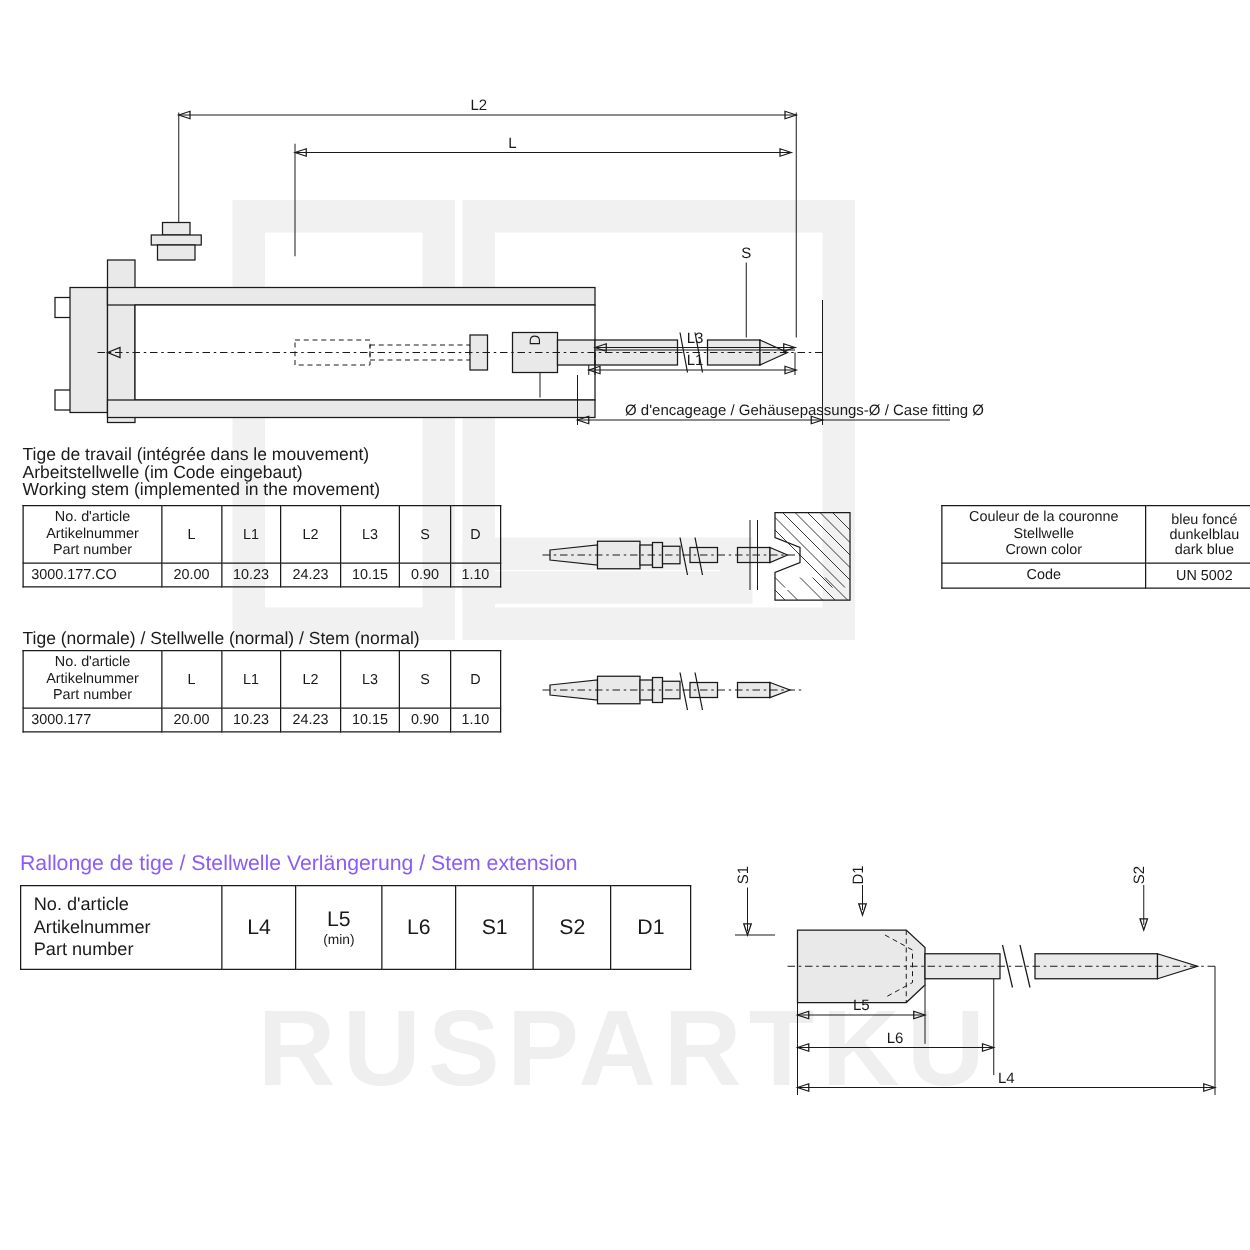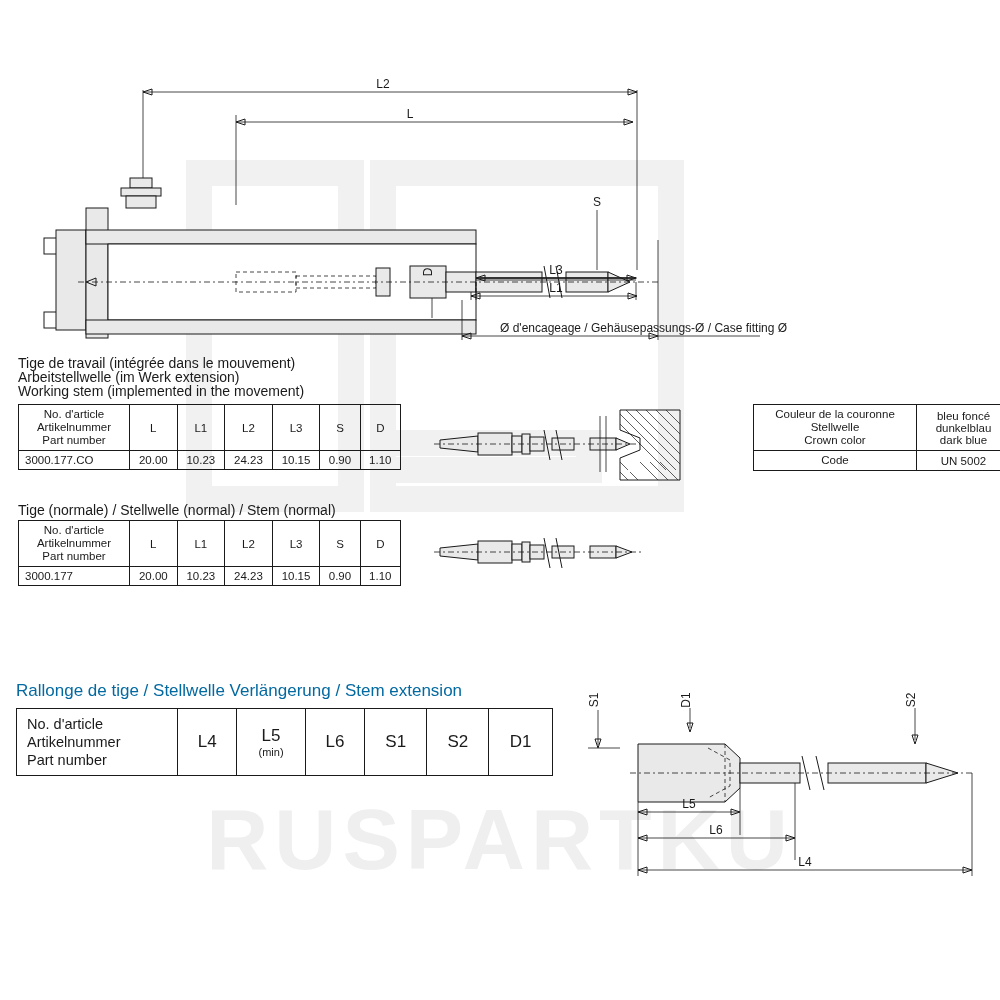--- a/index.html
+++ b/index.html
@@ -41,21 +41,21 @@
   table.t{
     position:absolute;border-collapse:collapse;background:transparent;
   }
   table.t td,table.t th{
     border:1px solid #1a1a1a;font-weight:normal;font-size:11.5px;
     padding:3px 6px;text-align:center;color:#1a1a1a;
   }
   table.t td.pn{text-align:left;}
   .hdrcell{line-height:13px;text-align:left;font-size:11px;}
   .bigtitle{
-    position:absolute;font-size:17px;color:#0369a1;white-space:nowrap;
+    position:absolute;font-size:17px;color:#8b5cf6;white-space:nowrap;
   }
   table.big{
     position:absolute;border-collapse:collapse;
   }
   table.big td{
     border:1px solid #1a1a1a;font-size:17px;padding:6px 10px;text-align:center;color:#1a1a1a;
   }
   table.big td.pn{text-align:left;font-size:14.5px;line-height:18px;}
   .sub{font-size:11px;}
 </style>
@@ -144,21 +144,21 @@
   <line class="thin" x1="658" y1="180" x2="658" y2="280"></line>
   <line class="thin" x1="462" y1="276" x2="658" y2="276"></line>
   <path class="ln" d="M462,276 l9,-3 l0,6 z" fill="#1a1a1a"></path>
   <path class="ln" d="M658,276 l-9,-3 l0,6 z" fill="#1a1a1a"></path>
   <line class="thin" x1="658" y1="276" x2="760" y2="276"></line>
   <text class="dimtxt" x="500" y="272">Ø d'encageage / Gehäusepassungs-Ø / Case fitting Ø</text>
 </svg>
 
 <div class="cap" style="left:18px;top:356px;">
   <div>Tige de travail (intégrée dans le mouvement)</div>
-  <div>Arbeitstellwelle (im Werk extension)</div>
+  <div>Arbeitstellwelle (im Code eingebaut)</div>
   <div>Working stem (implemented in the movement)</div>
 </div>
 
 <table class="t" style="left:18px;top:404px;width:383px;">
   <tbody>
         <tr>
     <td class="hdrcell" rowspan="1" style="width:98px;">
       <div>No. d'article</div>
       <div>Artikelnummer</div>
       <div>Part number</div>

